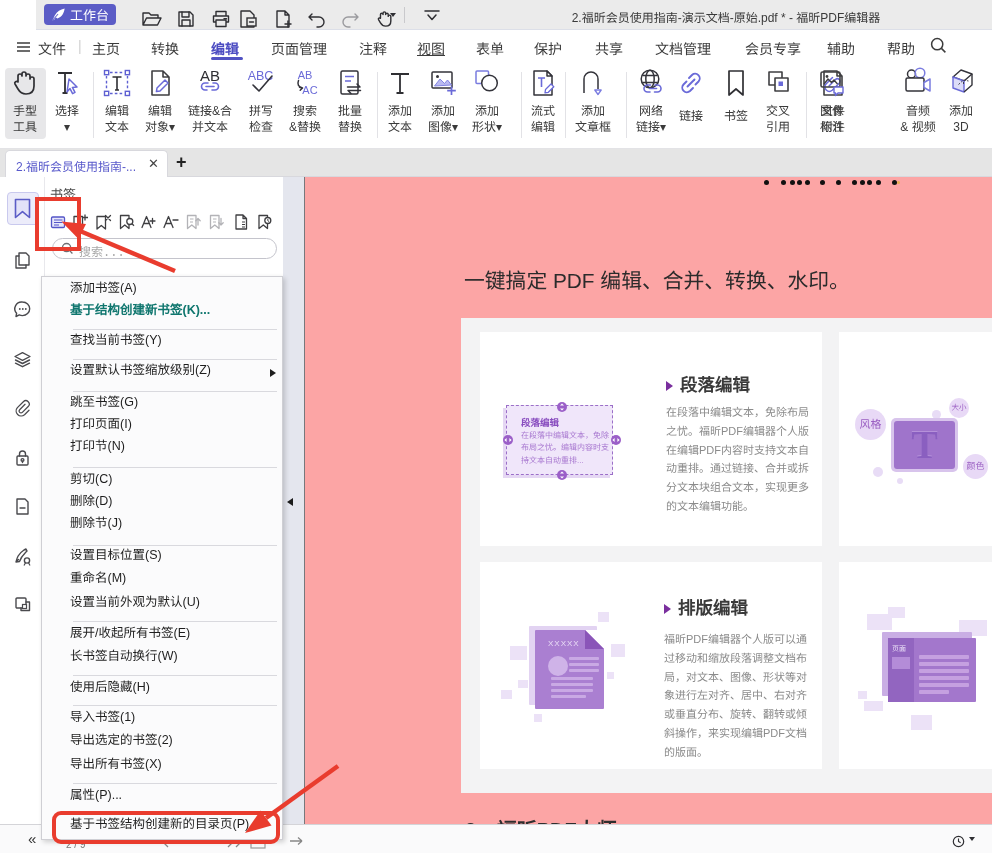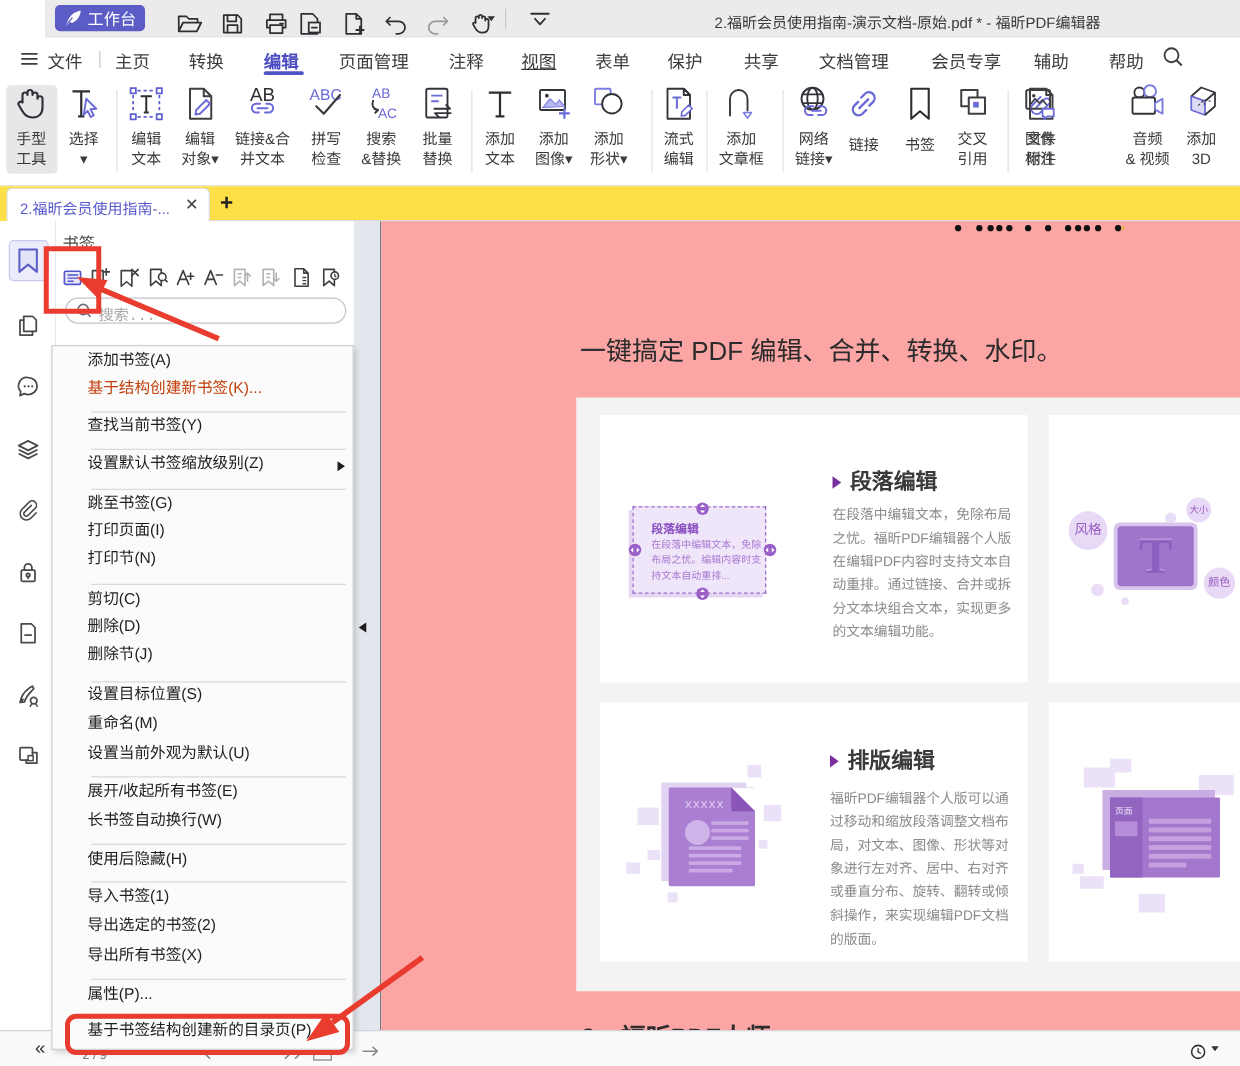--- a/index.html
+++ b/index.html
@@ -21,21 +21,21 @@
 
 
 #ribbon { position:absolute; left:0; top:62px; width:992px; height:87px; background:#fff; border-bottom:1px solid #e3e3e6; }
 .rb { position:absolute; top:4px; text-align:center; }
 .rb .ric { height:34px; display:flex; align-items:flex-end; justify-content:center; }
 .rb .rlb { margin-top:3px; font-size:12px; line-height:16px; color:#3a3a3a; white-space:nowrap; }
 .rsep { position:absolute; top:10px; width:1px; height:66px; background:#e2e2e6; }
 #handbg { position:absolute; left:5px; top:6px; width:41px; height:71px; background:#e7e7e9; border-radius:4px; }
 
 
-#tabbar { position:absolute; left:0; top:149px; width:992px; height:28px; background:#fde047; }
+#tabbar { position:absolute; left:0; top:149px; width:992px; height:28px; background:#e5e5e5; }
 #doctab { position:absolute; left:5px; top:1px; width:163px; height:27px; background:#fff; border:1px solid #d8d8dd; border-bottom:none; border-radius:5px 5px 0 0; }
 #doctab .tt { position:absolute; left:10px; top:6px; font-size:12px; color:#5859cb; }
 #doctab .tx { position:absolute; right:8px; top:5px; font-size:13px; color:#444; }
 #tabplus { position:absolute; left:176px; top:3px; font-size:18px; color:#222; font-weight:bold; }
 #tabline { position:absolute; left:168px; top:27px; width:824px; height:1px; background:#d8d8dd; }
 
 
 #leftrail { position:absolute; left:0; top:177px; width:45px; height:647px; background:#fff; border-right:1px solid #e8e8ec; }
 .lri { display:block; width:21px; height:21px; }
 #lractive { position:absolute; left:7px; top:15px; width:32px; height:33px; background:#ececfa; border:1px solid #c9c9ee; border-radius:4px; }
@@ -65,21 +65,21 @@
 .ln2 { position:absolute; height:4px; background:#c5a0e0; border-radius:1px; }
 #graybox { overflow:hidden; }
 
 
 #statusbar { position:absolute; left:0; top:824px; width:992px; height:29px; background:#fafafb; border-top:1px solid #d4d4d8; }
 #sbleft { position:absolute; left:28px; top:5px; font-size:15px; color:#333; }
 
 
 #ctxmenu { position:absolute; left:41px; top:276px; width:242px; height:564px; background:#fbfbfc; border:1px solid #cfcfd4; box-shadow:2px 2px 5px rgba(0,0,0,0.18); }
 .cmi { position:absolute; left:28px; font-size:12.5px; line-height:15px; color:#1e1e1e; white-space:nowrap; }
-.cmi.gray { color:#c2410c; }
+.cmi.gray { color:#0f766e;font-weight:bold; }
 .cmsep { position:absolute; left:31px; width:204px; height:1px; background:#d9d9de; }
 .cmarrow { position:absolute; left:228px; width:0; height:0; border-top:4px solid transparent; border-bottom:4px solid transparent; border-left:6px solid #1e1e1e; }
 
 
 .redbox { position:absolute; border:4px solid #e93c2e; }
 svg.redarrow { position:absolute; overflow:visible; }
 </style>
 </head>
 <body>
 <div id="app">

